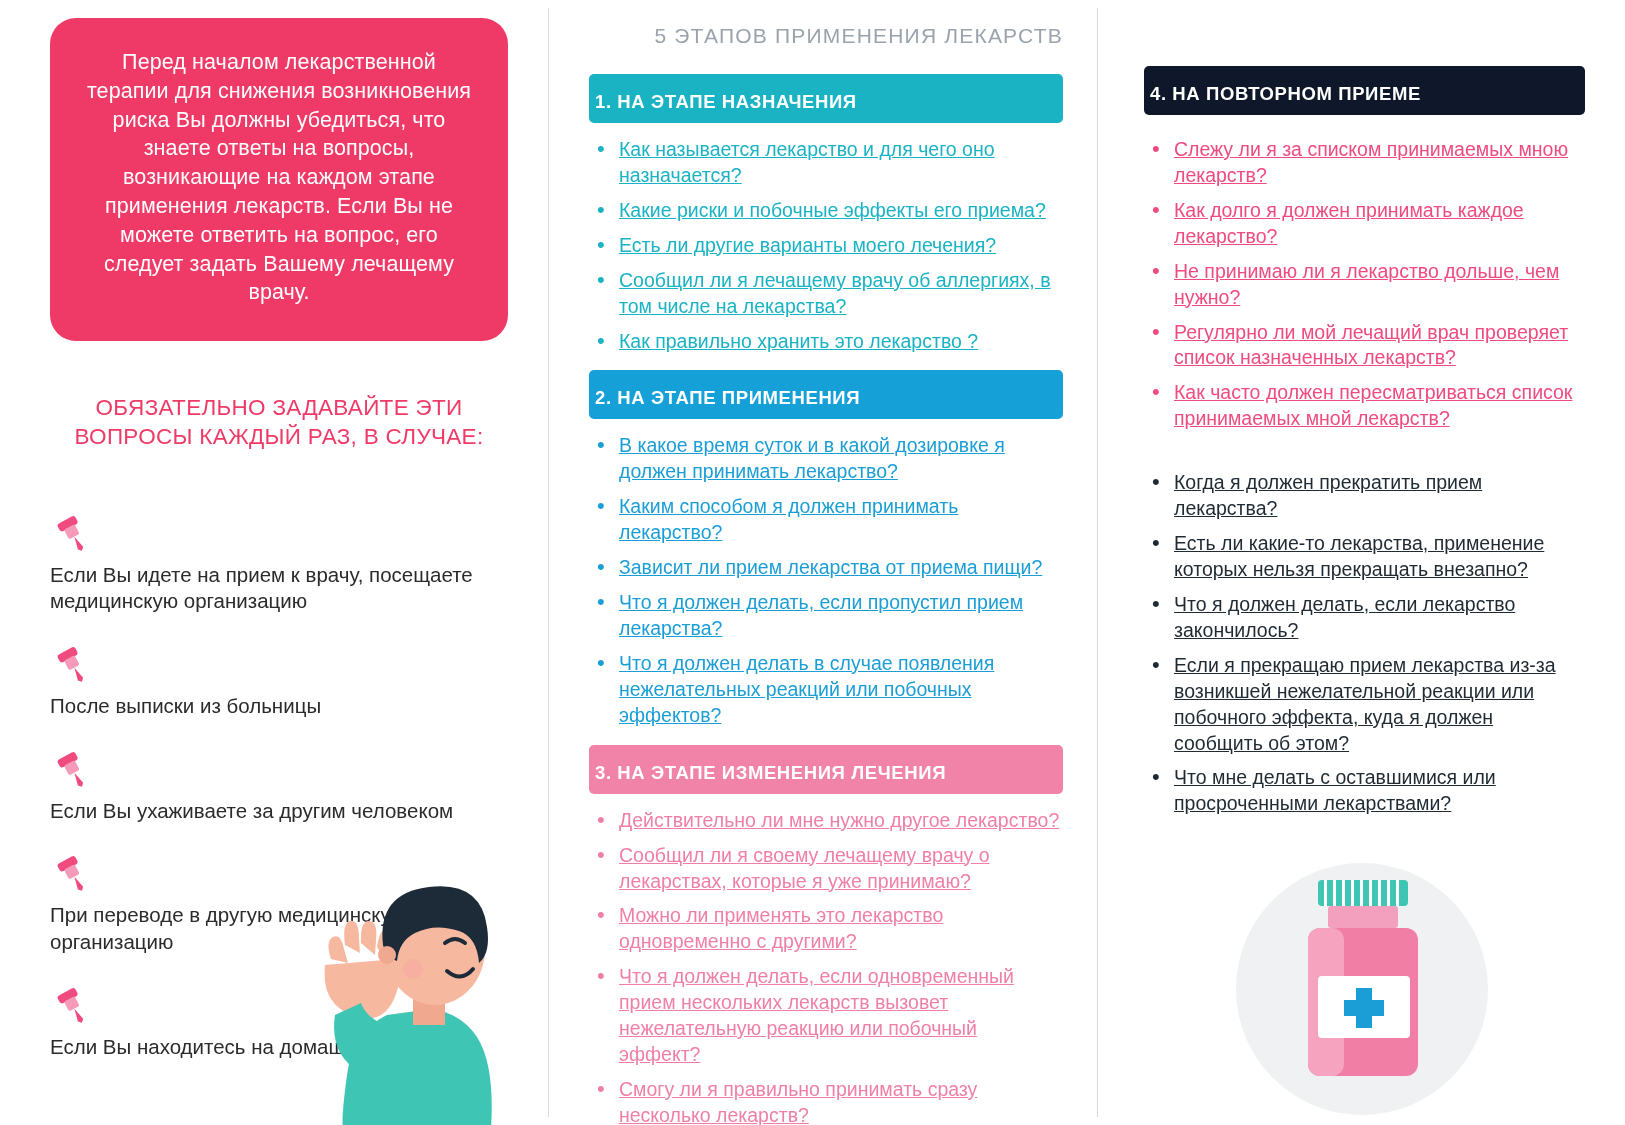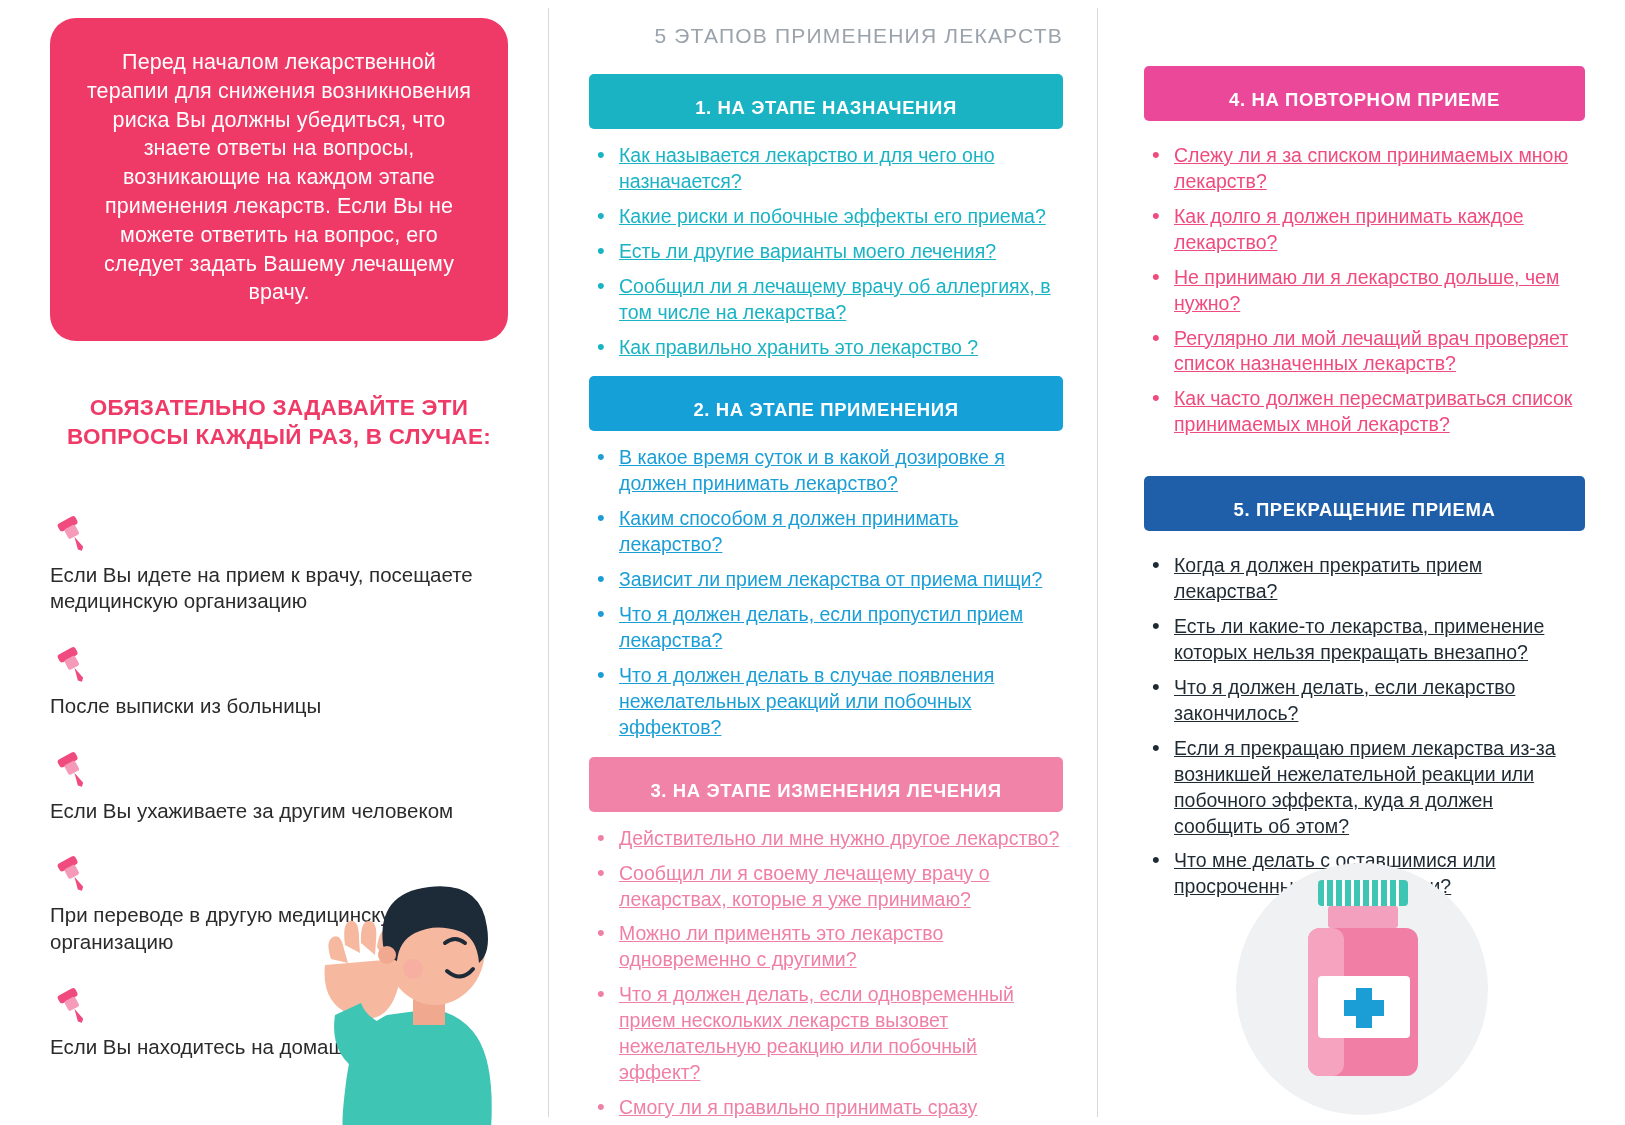--- a/index.html
+++ b/index.html
@@ -36,21 +36,21 @@
     color: #ffffff;
     padding: 30px 34px 34px 34px;
     font-size: 21.5px;
     line-height: 1.34;
     text-align: center;
     letter-spacing: 0.1px;
   }
   .left-heading {
     margin-top: 52px;
     color: #ef3a67;
-    font-weight: bold;
+    font-weight: normal;
     font-size: 22.5px;
     line-height: 1.3;
     text-align: center;
     letter-spacing: 0.3px;
   }
   .pin-list {
     margin-top: 58px;
     padding: 0;
     list-style: none;
   }
@@ -107,22 +107,21 @@
     text-align: right;
     margin-bottom: 26px;
   }
   .section { margin-bottom: 16px; }
   .sec-header {
     border-radius: 5px;
     color: #ffffff;
     font-weight: bold;
     font-size: 18.5px;
     letter-spacing: 0.6px;
-    text-align: center;
-    padding: 23px 6px 10px 6px;
+    padding: 17px 6px 10px 6px;
   }
   .sec-list {
     margin: 14px 0 0 0;
     padding: 0;
     list-style: none;
     text-decoration: underline;
   }
   .sec-list li {
     position: relative;
     padding-left: 30px;
@@ -306,32 +305,31 @@
         <li>Смогу ли я правильно принимать сразу несколько лекарств?</li>
       </ul>
     </div>
   </div>
 
   <div class="vdiv"></div>
 
   <div class="col-right">
 
     <div class="section">
-      <div class="sec-header" style="background:#ec4899">4. НА ПОВТОРНОМ ПРИЕМЕ</div>
+      <div class="sec-header" style="background:#0f172a">4. НА ПОВТОРНОМ ПРИЕМЕ</div>
       <ul class="sec-list" style="color:#ef4b7f; margin-top:22px">
         <li>Слежу ли я за списком принимаемых мною лекарств?</li>
         <li>Как долго я должен принимать каждое лекарство?</li>
         <li>Не принимаю ли я лекарство дольше, чем нужно?</li>
         <li>Регулярно ли мой лечащий врач проверяет список назначенных лекарств?</li>
         <li>Как часто должен пересматриваться список принимаемых мной лекарств?</li>
       </ul>
     </div>
 
     <div class="section" style="margin-top:38px">
-      <div class="sec-header" style="background:#1f5ea8">5. ПРЕКРАЩЕНИЕ ПРИЕМА</div>
       <ul class="sec-list" style="color:#1f2a33; margin-top:22px">
         <li>Когда я должен прекратить прием лекарства?</li>
         <li>Есть ли какие-то лекарства, применение которых нельзя прекращать внезапно?</li>
         <li>Что я должен делать, если лекарство закончилось?</li>
         <li>Если я прекращаю прием лекарства из-за возникшей нежелательной реакции или побочного эффекта, куда я должен сообщить об этом?</li>
         <li>Что мне делать с оставшимися или просроченными лекарствами?</li>
       </ul>
     </div>
 
     <div class="pill-circle"></div>

